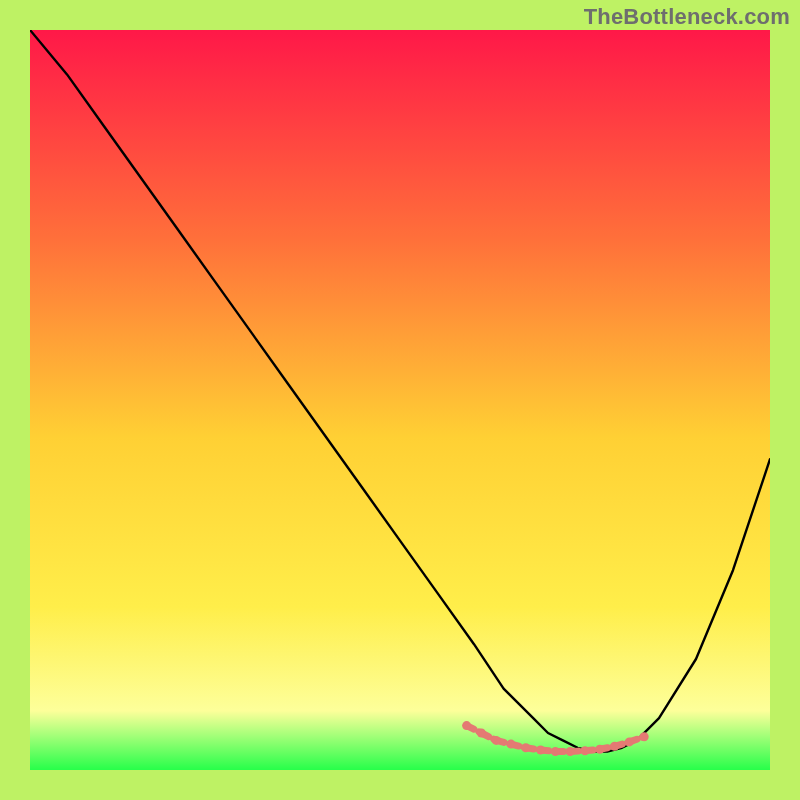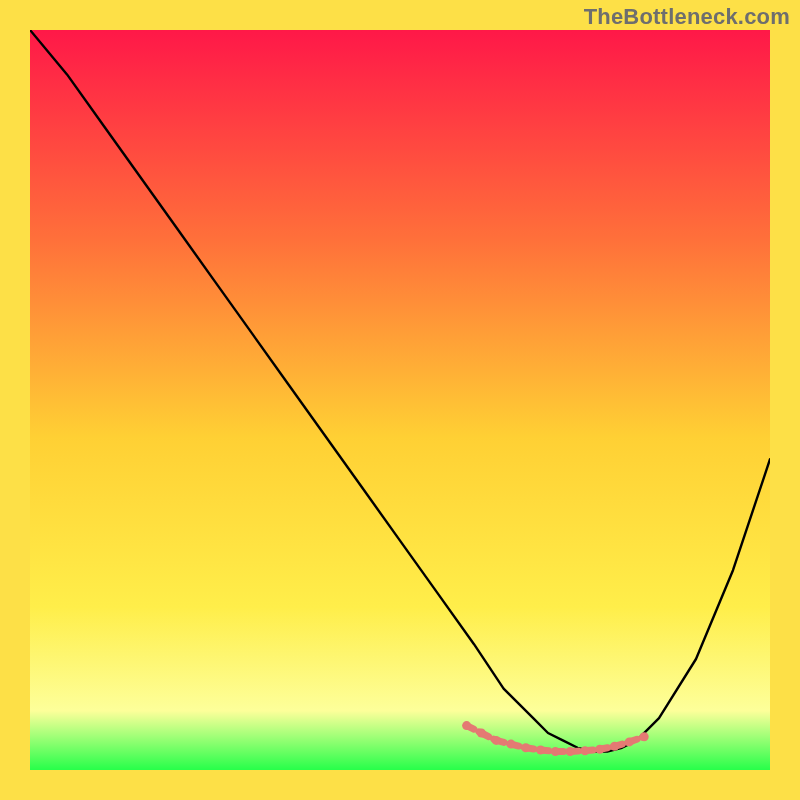--- a/index.html
+++ b/index.html
@@ -8,21 +8,21 @@
     width: 800px;
     height: 800px;
     background: #000;
     overflow: hidden;
     font-family: Arial, Helvetica, sans-serif;
   }
   .frame {
     position: relative;
     width: 800px;
     height: 800px;
-    background: #fde047;
+    background: #bef264;
   }
   .watermark {
     position: absolute;
     top: 4px;
     right: 10px;
     color: #6e6e6e;
     font-size: 22px;
     font-weight: 600;
     letter-spacing: 0.2px;
     z-index: 10;

